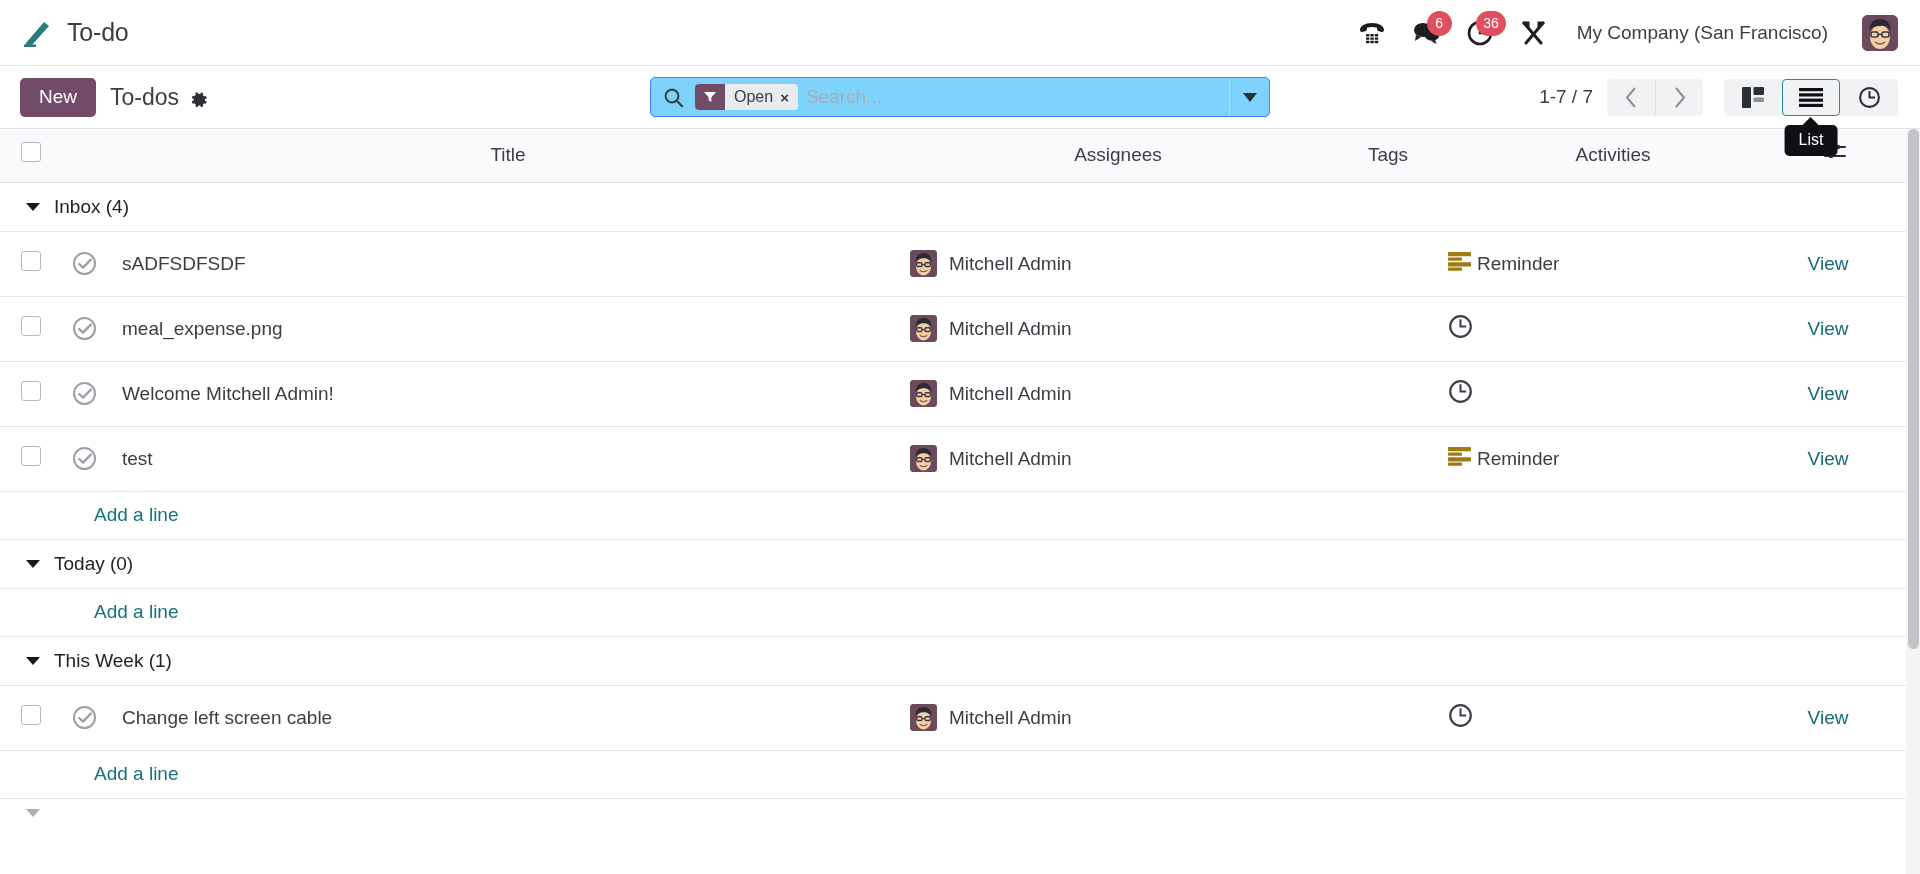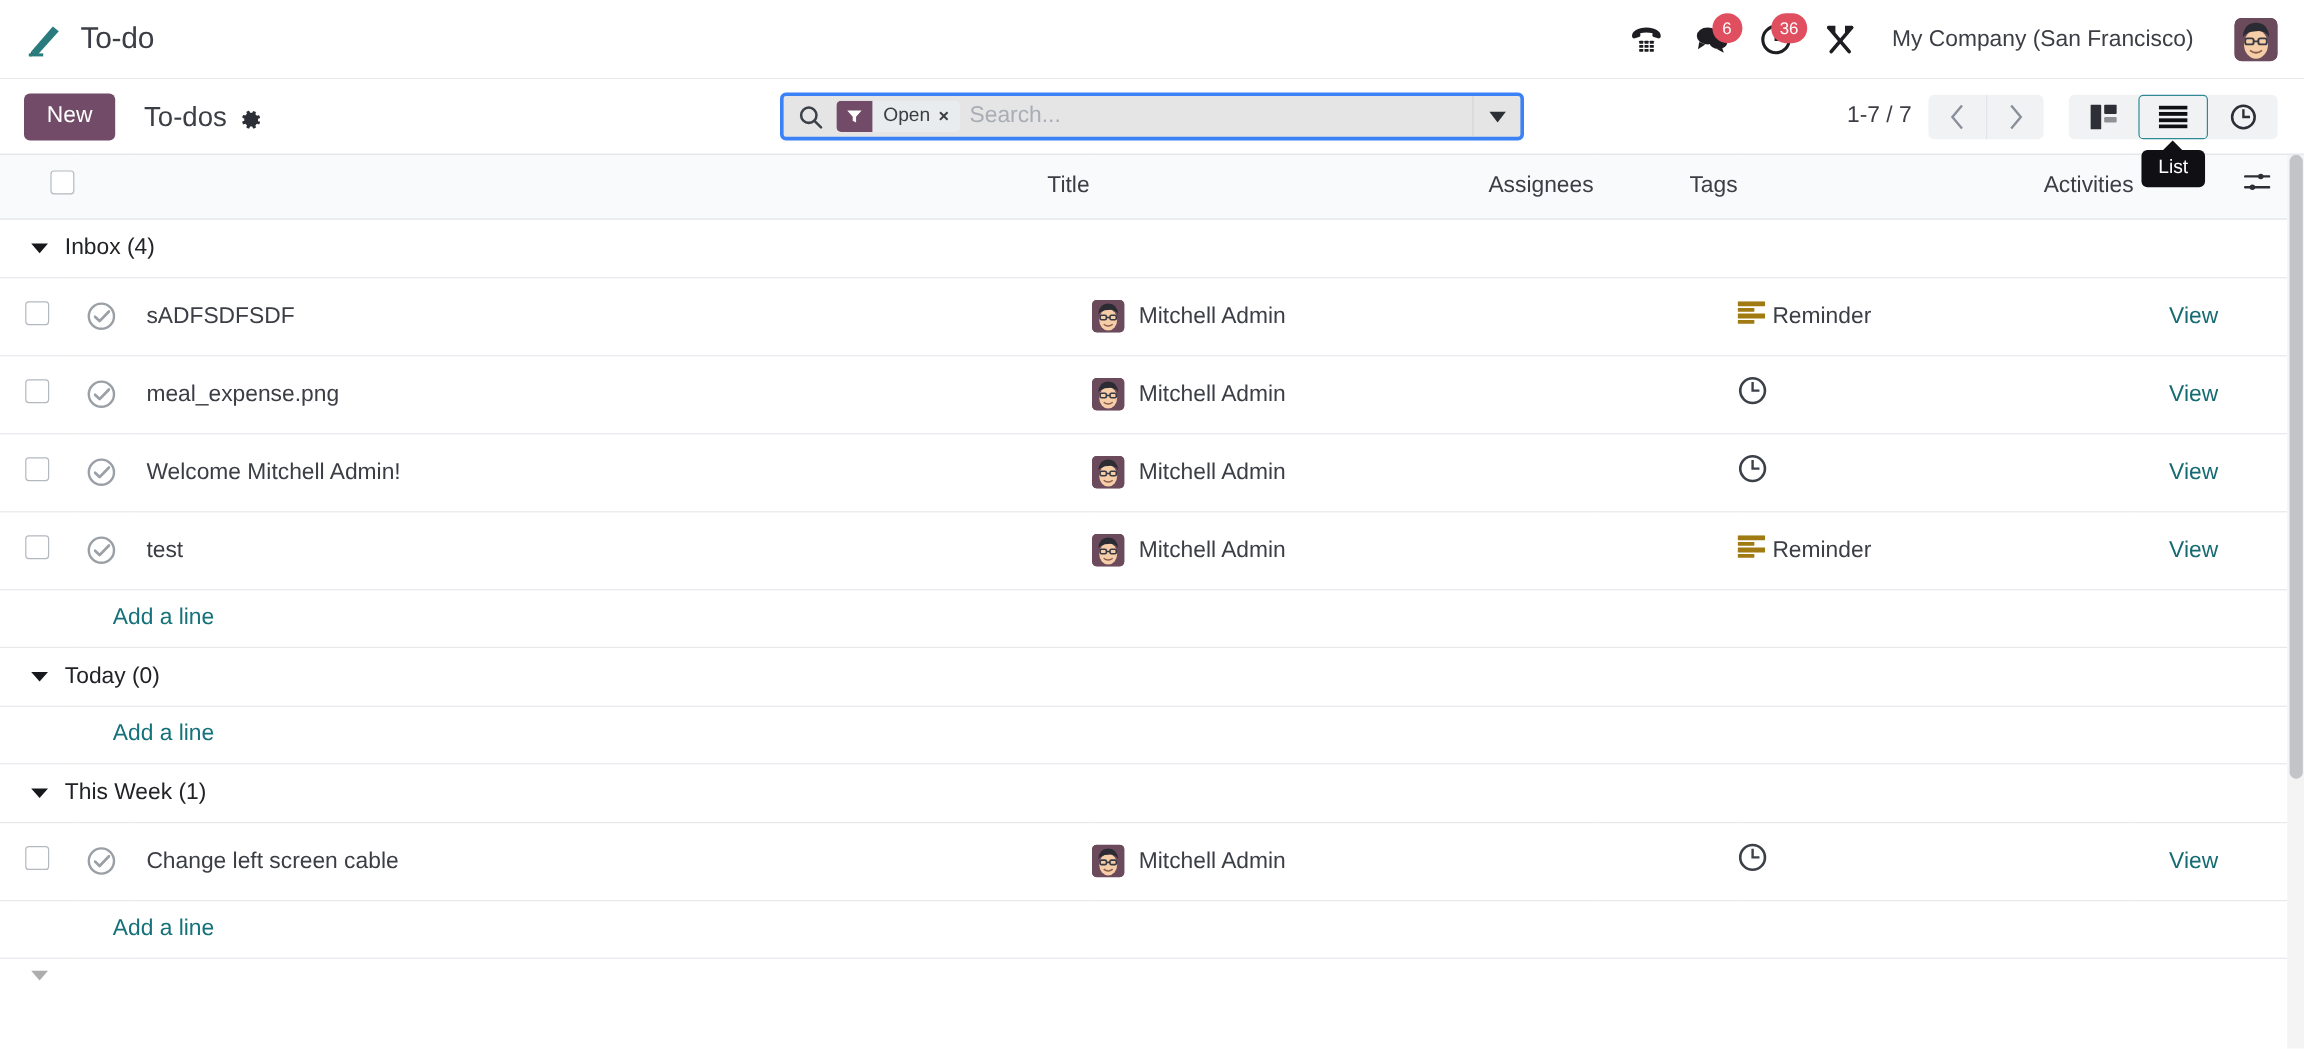--- a/index.html
+++ b/index.html
@@ -53,40 +53,40 @@
 
   
   .control-panel {
     height: 63px;
     background: #ffffff;
     border-bottom: 1px solid #e0e2e6;
     display: flex; align-items: center;
     padding: 0 22px 0 20px;
     position: relative;
   }
-  .cp-left { display: flex; align-items: center; gap: 24px; }
+  .cp-left { display: flex; align-items: center; gap: 14px; }
   .btn-new {
     background: #714b67; color: #fff;
     border: none; border-radius: 5px;
     font-size: 19px; padding: 8px 19px 9px;
     cursor: pointer; font-family: inherit;
   }
   .breadcrumb {
     font-size: 23px; color: #3c3e45; display: flex; align-items: center; gap: 11px;
   }
   .gear { width: 18px; height: 18px; cursor: pointer; }
 
   .search-wrap {
     position: absolute; left: 50%; transform: translateX(-50%);
     width: 620px;
   }
   .search-box {
     display: flex; align-items: center;
-    border: 3px solid #3b82f6; border-radius: 5px;
-    height: 40px; background: #e5e5e5;
+    border: 1px solid #3b82f6; border-radius: 5px;
+    height: 40px; background: #7dd3fc;
   }
   .search-icon-btn {
     width: 44px; display: flex; align-items: center; justify-content: center;
     color: #4a4f5a; cursor: pointer;
   }
   .facet {
     display: flex; align-items: center; height: 26px;
     border-radius: 4px; overflow: hidden; margin-right: 8px;
     background: #e9ecef; cursor: pointer;
   }
@@ -148,21 +148,21 @@
     border-bottom: 9px solid #101014;
   }
 
   
   .list-wrap { position: relative; height: calc(874px - 66px - 63px); overflow: hidden; }
   table.olist { width: 1906px; border-collapse: collapse; table-layout: fixed; }
   table.olist thead th {
     background: #f9fafb;
     border-bottom: 1px solid #dfe2e6;
     font-size: 19px; font-weight: 400; color: #3c3e45;
-    text-align: right; padding: 12px 0 13px;
+    text-align: center; padding: 12px 0 13px;
     height: 53px; vertical-align: middle;
   }
   .col-check { width: 62px; }
   .col-state { width: 46px; }
   .col-title { width: 800px; }
   .col-assignee { width: 420px; }
   .col-tags { width: 120px; }
   .col-activity { width: 330px; }
   .col-view { width: 128px; }
 

